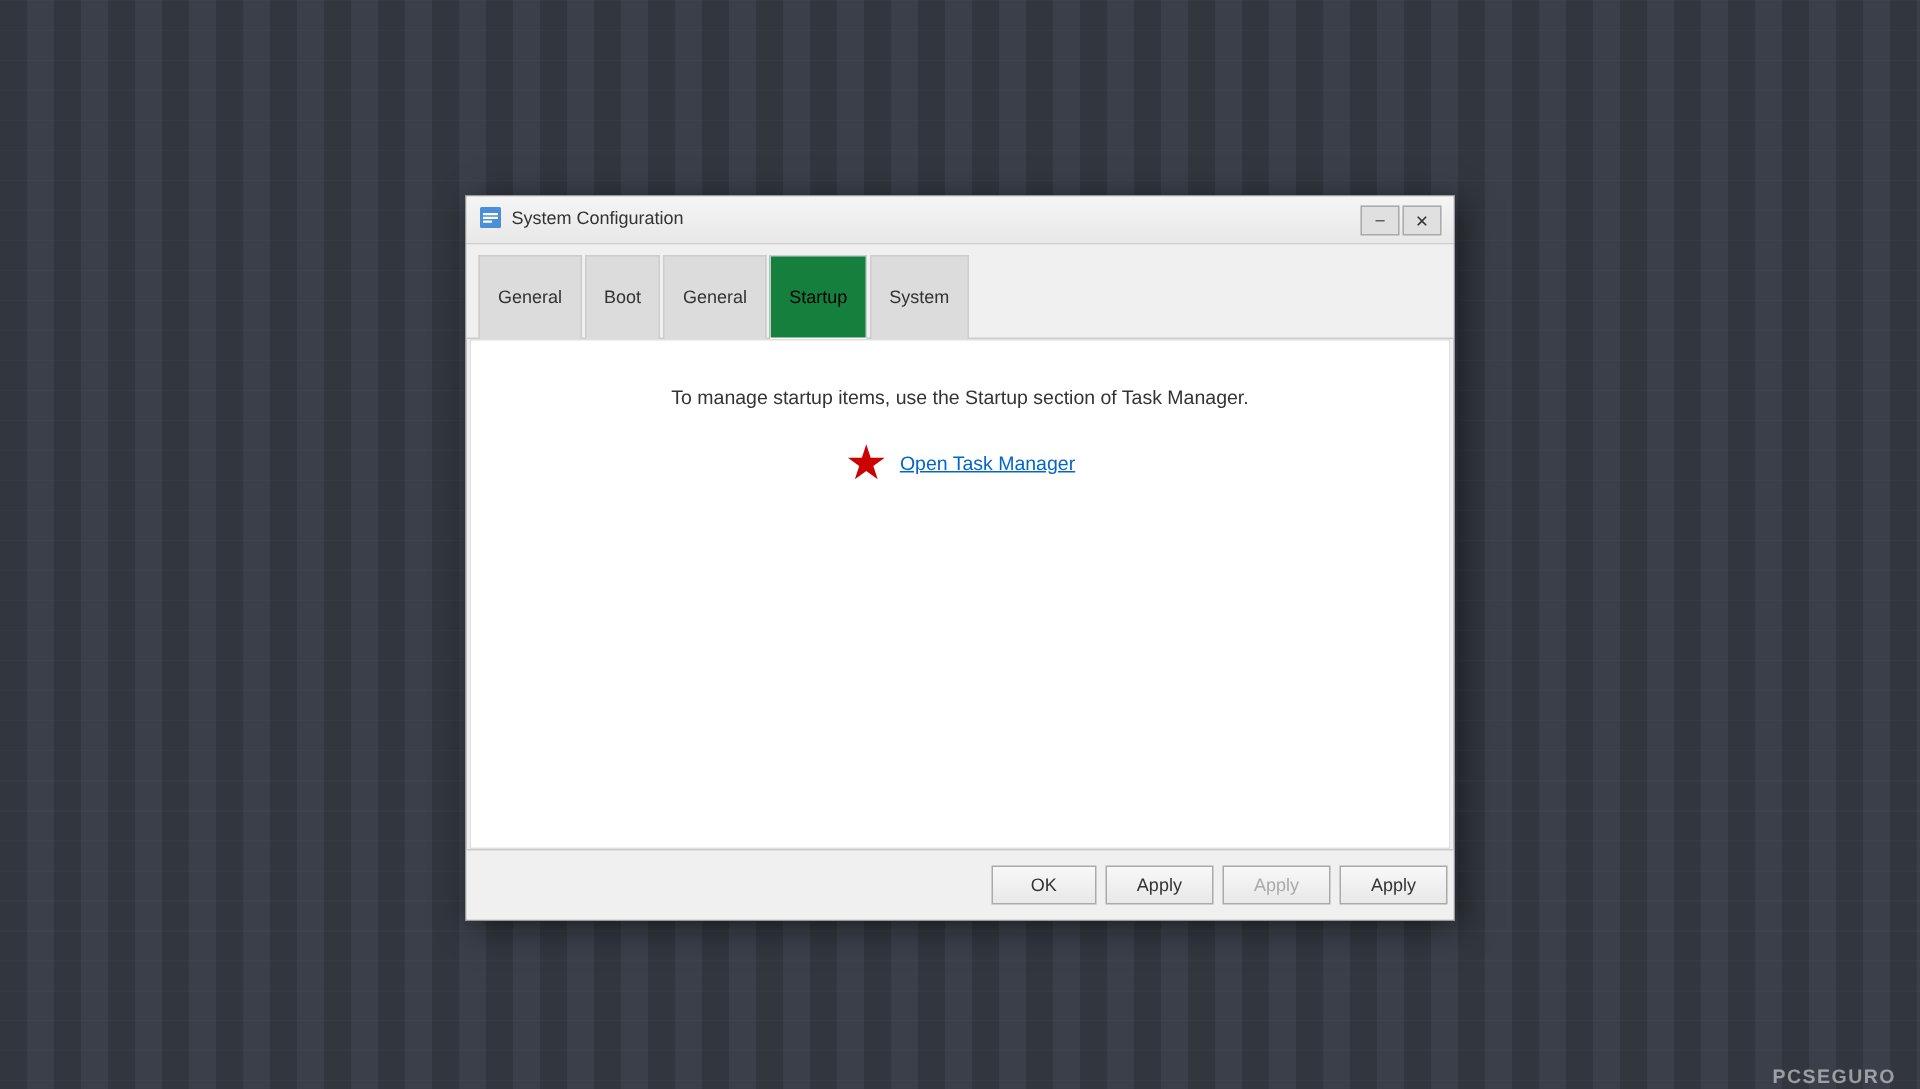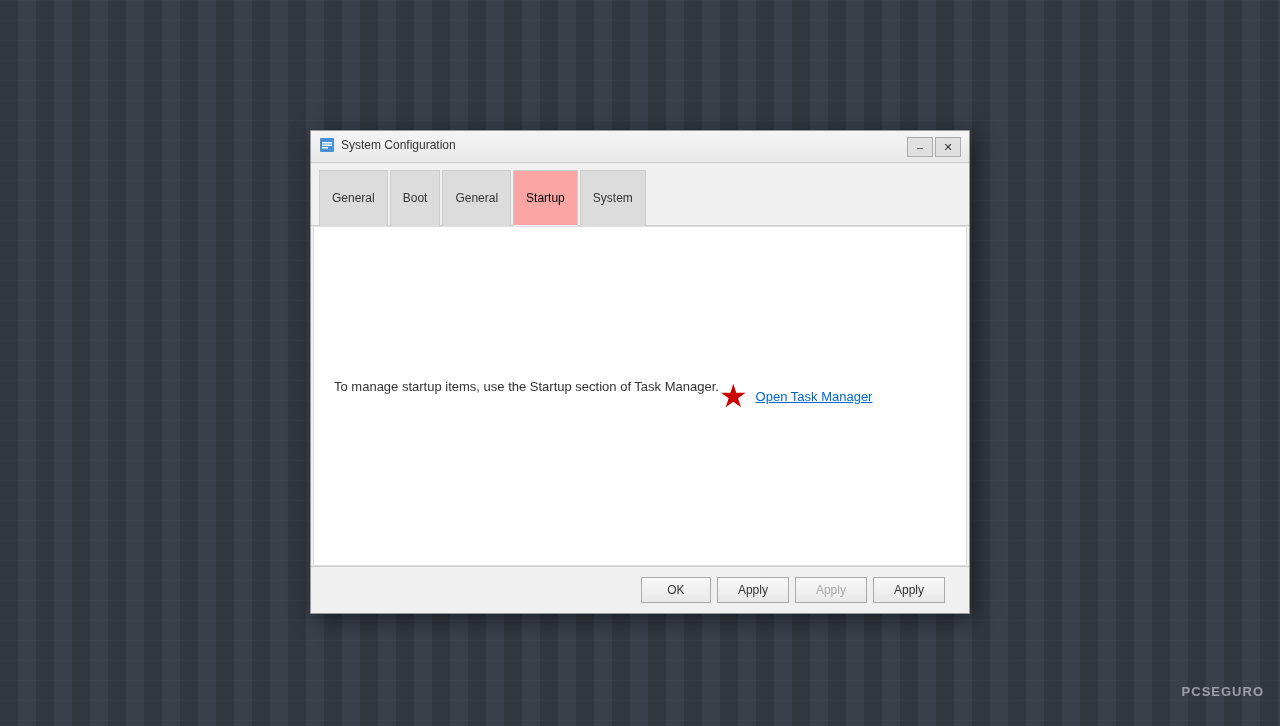--- a/index.html
+++ b/index.html
@@ -33,21 +33,21 @@
         rgba(255,255,255,0.02) 0px,
         rgba(255,255,255,0.02) 1px,
         transparent 1px,
         transparent 20px
       );
       pointer-events: none;
     }
 
     .watermark {
       position: absolute;
-      bottom: 27px;
+      bottom: 1px;
       right: 16px;
       color: rgba(255,255,255,0.5);
       font-size: 13px;
       font-weight: bold;
       letter-spacing: 1px;
     }
 
     
     .dialog {
       position: absolute;
@@ -120,33 +120,33 @@
       cursor: pointer;
       background: #dcdcdc;
       border: 1px solid #ccc;
       border-bottom: none;
       color: #333;
       position: relative;
       top: 1px;
     }
 
     .tab.active {
-      background: #fca5a5;
+      background: #15803d;
       border-bottom: 1px solid #ffffff;
       color: #000;
       z-index: 1;
     }
 
     
     .content {
       background: #ffffff;
       min-height: 340px;
       padding: 30px 20px;
       display: flex;
-      flex-direction: row;
+      flex-direction: column;
       align-items: center;
       border: 1px solid #e0e0e0;
       margin: 0 2px;
       position: relative;
     }
 
     .content-text {
       font-size: 13px;
       color: #333;
       text-align: center;
@@ -168,21 +168,21 @@
     .task-manager-link {
       color: #0066cc;
       font-size: 13px;
       cursor: pointer;
     }
 
     
     .button-bar {
       display: flex;
       justify-content: flex-end;
-      padding: 10px 24px;
+      padding: 10px 4px;
       gap: 6px;
       background: #f0f0f0;
       border-top: 1px solid #ccc;
     }
 
     .btn {
       padding: 5px 20px;
       font-size: 12px;
       border: 1px solid #aaa;
       background: linear-gradient(to bottom, #f8f8f8, #e8e8e8);

